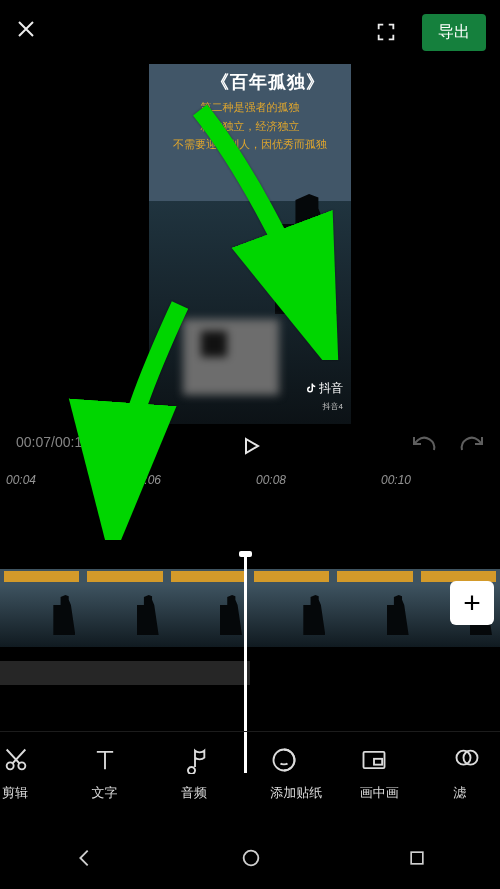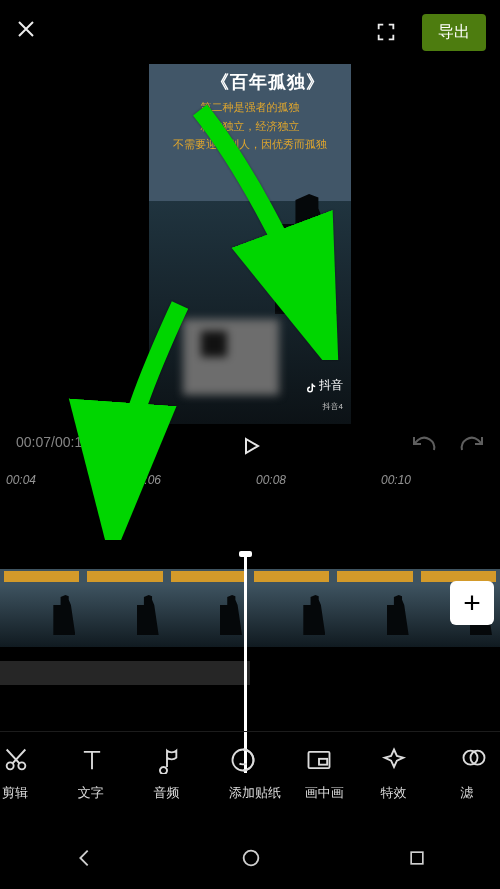--- a/index.html
+++ b/index.html
@@ -2,31 +2,31 @@
 <html><head>
 <meta charset="utf-8">
 <style>
   * { margin: 0; padding: 0; box-sizing: border-box; }
   body { background: #000; width: 500px; height: 889px; font-family: -apple-system, "PingFang SC", sans-serif; color: #fff; overflow: hidden; position: relative; }
 
   .topbar { height: 64px; display: flex; align-items: center; padding: 0 14px; gap: 12px; position: relative; }
   .close { font-size: 28px; color: #ececec; cursor: pointer; }
   .spacer { flex: 1; }
   .fs { width: 24px; height: 24px; cursor: pointer; color:#ececec; display:flex; align-items:center; justify-content:center; }
-  .export { background: #4d7c0f; color: #fff; padding: 8px 16px; border-radius: 4px; font-size: 16px; cursor: pointer; margin-left:12px;}
+  .export { background: #15803d; color: #fff; padding: 8px 16px; border-radius: 4px; font-size: 16px; cursor: pointer; margin-left:12px;}
 
   .preview-wrap { display:flex; justify-content:center; }
   .preview { width: 202px; height: 360px; background: linear-gradient(180deg,#415668 0%, #415668 38%, #20343f 38%, #0c1216 100%); position: relative; overflow:hidden; }
   .pv-title { text-align:center; color:#fff; font-size:18px; padding-top:6px; font-weight:600; letter-spacing:1px;margin-left:36px;}
   .pv-sub { text-align:center; color:#e2a72c; font-size:11px; line-height:1.7; padding:4px 8px;}
   .pv-man { position:absolute; right:14px; top:130px; width:62px; height:120px; background:#05080a; clip-path: polygon(0 25%, 33% 25%, 33% 5%, 55% 0%, 70% 3%, 70% 12%, 80% 25%, 100% 100%, 0 100%); }
   .pv-blur { position:absolute; left:34px; top:255px; width:96px; height:76px; background:#6d6d6d; filter:blur(4px); }
   .pv-blur::after{content:""; position:absolute; left:18px; top:12px; width:26px; height:26px; background:#111;}
   .pv-mark { position:absolute; right:8px; bottom:12px; text-align:right; }
-  .pv-mark .dy-ico { display:inline-flex; align-items:flex-end; color:#fff; font-size:12px; gap:2px;}
+  .pv-mark .dy-ico { display:inline-flex; align-items:center; color:#fff; font-size:12px; gap:2px;}
   .pv-mark .dy-small{ color:#c7c7c7; font-size:8px; margin-top:3px;}
 
   .transport { display:flex; align-items:flex-start; padding:10px 16px 0; gap:10px; }
   .tc { color:#868686; font-size:14px; }
   .play { flex:1; display:flex; justify-content:center; color:#e6e6e6; font-size:24px; cursor:pointer;}
   .ur { display:flex; gap:20px; color:#5e5e5e; font-size:20px;}
   .ur span{cursor:pointer;}
 
   .tlwrap{ margin-top:8px; }
   .ruler { height:28px; display:flex; color:#949494; font-size:12px; padding:6px 0 0;font-style:italic; }
@@ -161,26 +161,20 @@
   </div>
   <div class="tool">
     <svg viewBox="0 0 24 24" fill="none" stroke="#dcdcdc" stroke-width="1.6">
         <rect x="3" y="5" width="18" height="14" rx="1"></rect>
         <rect x="12" y="11" width="7" height="5"></rect>
       </svg>
     <span>画中画</span>
   </div>
   <div class="tool">
     <svg viewBox="0 0 24 24" fill="none" stroke="#dcdcdc" stroke-width="1.6">
-        <path d="M12 3l2.5 5.5L20 10l-5.5 2.5L12 18l-2.5-5.5L4 10l5.5-1.5z"></path>
-      </svg>
-    <span>特效</span>
-  </div>
-  <div class="tool">
-    <svg viewBox="0 0 24 24" fill="none" stroke="#dcdcdc" stroke-width="1.6">
         <circle cx="9" cy="10" r="6"></circle>
         <circle cx="15" cy="10" r="6"></circle>
       </svg>
     <span>滤</span>
   </div>
 </div>
 
 <div class="navbar">
   <span><svg width="22" height="22" viewBox="0 0 24 24" fill="none" stroke="#cfcfcf" stroke-width="2">
         <path d="M16 4 L8 12 L16 20"></path>

